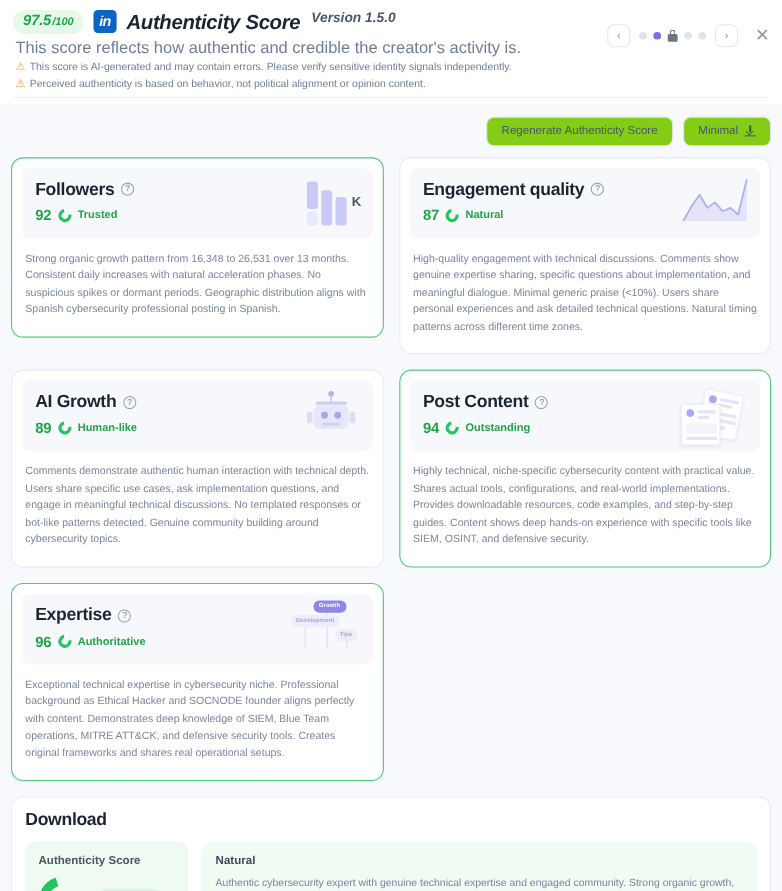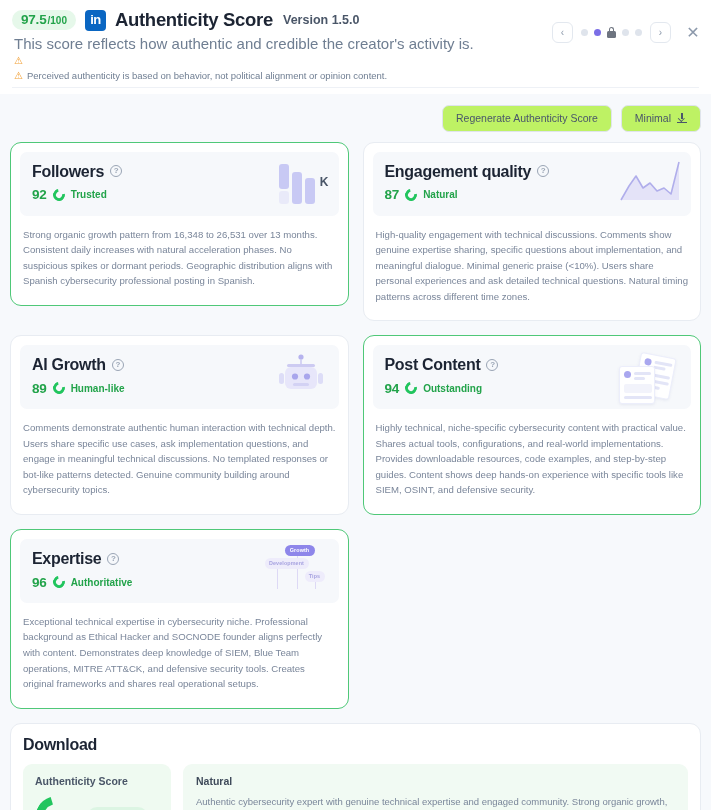--- a/index.html
+++ b/index.html
@@ -19,22 +19,22 @@
 
   
   .header {
     position: relative;
     padding: 9px 12px 6px 12px;
     background: #ffffff;
   }
 
   .header-top {
     display: flex;
-    align-items: center;
     gap: 9px;
+    font-style: italic;
   }
 
   .score-pill {
     background: #e6f8ea;
     color: #22a34a;
     border-radius: 12px;
     padding: 3px 9px 3px 9px;
     display: flex;
     align-items: baseline;
     gap: 1px;
@@ -131,21 +131,21 @@
 
   
   .action-bar {
     display: flex;
     justify-content: flex-end;
     gap: 9px;
     padding: 11px 10px 10px 10px;
   }
   .btn {
     border: 1px solid #dfe4ec;
-    background: #bef264;
+    background: #84cc16;
     border-radius: 7px;
     font-size: 10.5px;
     color: #49566a;
     font-weight: 500;
     padding: 6px 13px;
     display: flex;
     align-items: center;
     gap: 6px;
     line-height: 1.2;
   }
@@ -345,20 +345,21 @@
       <span>in</span>
     </div>
     <div class="app-title">Authenticity Score</div>
     <div class="app-version">Version 1.5.0</div>
   </div>
 
   <div class="subtitle">This score reflects how authentic and credible the creator's activity is.</div>
 
   <div class="warn-line">
     <span class="warn-tri">⚠</span>
+    <span>This score is AI-generated and may contain errors. Please verify sensitive identity signals independently.</span>
   </div>
   <div class="warn-line">
     <span class="warn-tri">⚠</span>
     <span>Perceived authenticity is based on behavior, not political alignment or opinion content.</span>
   </div>
 
   <div class="nav-cluster">
     <div class="nav-arrow">‹</div>
     <div class="dots">
       <span class="dot"></span>

